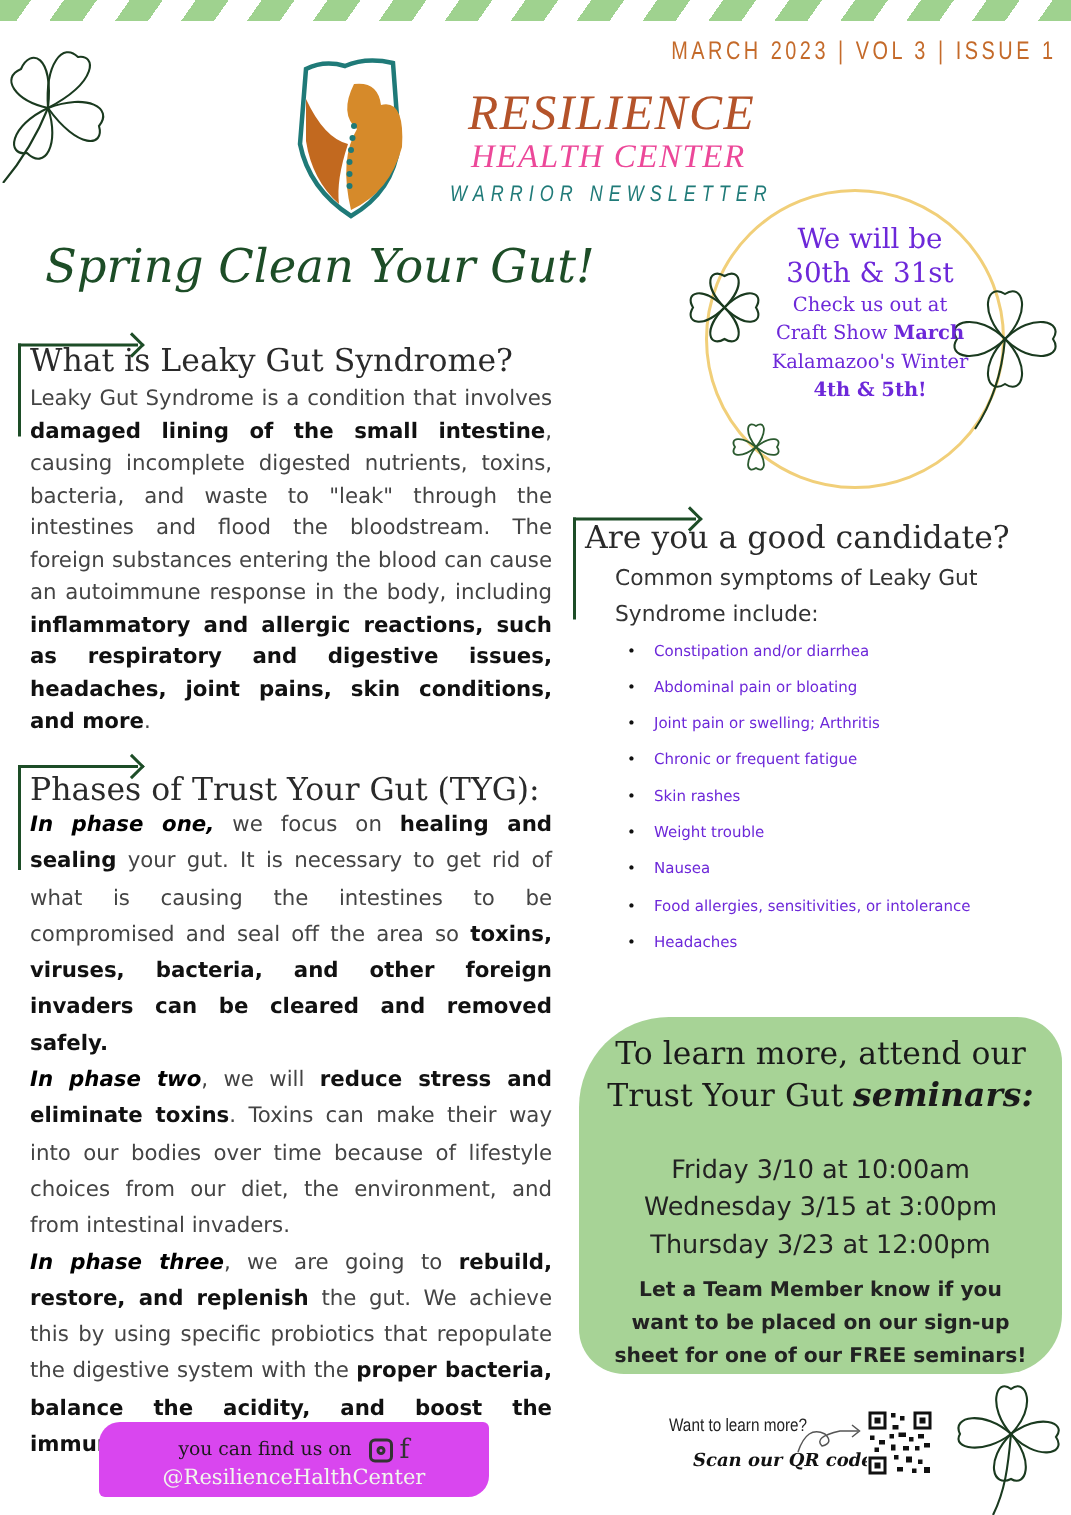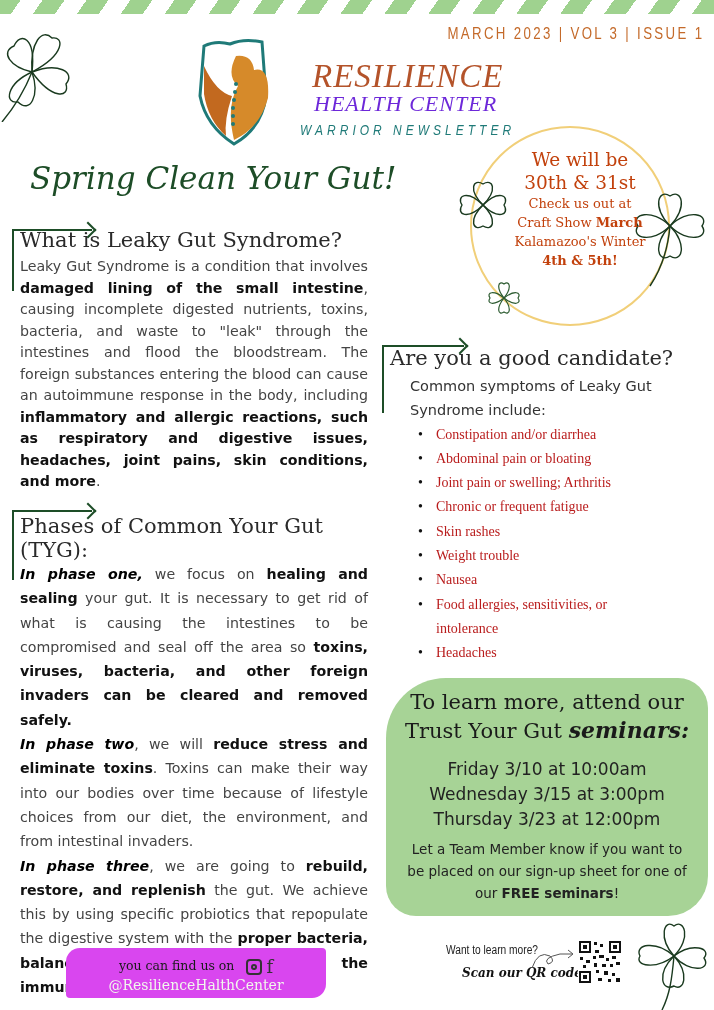--- a/index.html
+++ b/index.html
@@ -3,43 +3,43 @@
 <meta charset="utf-8">
 <style>
   * { box-sizing: border-box; margin: 0; padding: 0; }
   body { width: 714px; height: 1010px; background: #fff; position: relative; overflow: hidden; font-family: "DejaVu Sans", sans-serif; color: #333; }
   .stripe { position: absolute; top: 0; left: 0; width: 714px; height: 14px;
     background: repeating-linear-gradient(-55deg, #9fd28f 0 18px, #fff 18px 36px); }
   .issue { position: absolute; top: 24px; right: 10px; font-family: "Liberation Sans Narrow", "Liberation Sans", sans-serif; font-size: 17px; letter-spacing: 3px; color: #c46a2a; transform: scaleX(0.78); transform-origin: right; }
   .logo-shield { position: absolute; left: 196px; top: 36px; width: 78px; height: 112px; }
   .brand { position: absolute; left: 312px; top: 60px; font-style: italic; }
   .brand .b1 { font-family: "Liberation Serif", serif; font-size: 33px; color: #b4532a; letter-spacing: 1px; line-height: 33px; }
-  .brand .b2 { font-family: "Liberation Serif", serif; font-size: 22px; color: #6d28d9; letter-spacing: 1px; line-height: 22px; margin-left: 2px; }
+  .brand .b2 { font-family: "Liberation Serif", serif; font-size: 22px; color: #ec4899; letter-spacing: 1px; line-height: 22px; margin-left: 2px; }
   .brand .b3 { font-family: "Liberation Sans", sans-serif; font-size: 15px; color: #1f7a78; letter-spacing: 5px; margin-top: 6px; margin-left: -12px; transform: scaleX(0.8); transform-origin: left; }
   .script-title { position: absolute; left: 30px; top: 160px; font-family: "DejaVu Serif", serif; font-style: italic; font-size: 31px; color: #1d4d27; letter-spacing: 0px; }
   .h2 { font-family: "DejaVu Serif", serif; font-size: 21px; color: #2a2a2a; font-weight: normal; }
   .arrow-box { position: absolute; border-left: 2px solid #1d4d27; border-top: 2px solid #1d4d27; }
   .arrow-box::after { content: ""; position: absolute; right: -2px; top: -7px; width: 10px; height: 10px; border-right: 2px solid #1d4d27; border-top: 2px solid #1d4d27; transform: rotate(45deg); }
   .col-left { position: absolute; left: 20px; width: 348px; }
   .p { font-size: 14.2px; line-height: 21.5px; text-align: justify; color: #444; }
   .p b { color: #111; }
   .green-i { color: #000000; font-style: italic; font-weight: bold; }
   .phase { font-size: 14.2px; line-height: 24.3px; text-align: justify; color: #444; margin-bottom: 0; }
   .phase b { color: #111; }
   .social { position: absolute; left: 66px; top: 948px; width: 260px; height: 50px; background: #d946ef; border-radius: 14px 4px 14px 4px; text-align: center; }
   .social .s1 { font-family: "DejaVu Serif", serif; font-size: 12.5px; color: #1a1a1a; margin-top: 8px; }
   .social .s2 { font-family: "DejaVu Serif", serif; font-size: 14px; color: #f1f8ec; }
-  .closed { position: absolute; left: 500px; top: 148px; width: 160px; text-align: center; font-family: "DejaVu Serif", serif; color: #c2410c; }
+  .closed { position: absolute; left: 500px; top: 148px; width: 160px; text-align: center; font-family: "DejaVu Serif", serif; color: #6d28d9; }
   .closed .c1 { font-size: 18.5px; line-height: 23px; }
   .closed .c2 { font-size: 13px; line-height: 19px; }
   .ring { position: absolute; left: 470px; top: 126px; width: 200px; height: 200px; border: 2.5px solid #f1cf79; border-radius: 50%; }
   .col-right { position: absolute; left: 390px; top: 346px; width: 320px; }
   .sym-intro { font-size: 14.5px; line-height: 24.3px; color: #333; margin-left: 20px; }
   .sym-list { list-style: none; margin-left: 28px; }
-  .sym-list li { font-size: 14px; line-height: 24.3px; color: #b91c1c; position: relative; padding-left: 18px; width: 230px; font-family: Liberation Serif, serif; }
+  .sym-list li { font-size: 10px; line-height: 24.3px; color: #6d28d9; position: relative; padding-left: 18px; width: 230px; }
   .sym-list li::before { content: "•"; position: absolute; left: 0; color: #111; }
   .seminar { position: absolute; left: 386px; top: 678px; width: 322px; height: 238px; background: #a7d396; border-radius: 60px 30px 40px 30px; text-align: center; }
   .seminar .t1 { font-family: "DejaVu Serif", serif; font-size: 21px; color: #1a1a1a; line-height: 28px; margin-top: 10px; }
   .seminar .script { font-family: "DejaVu Serif", serif; font-style: italic; font-weight: bold; font-size: 22px; }
   .seminar .d { font-size: 17px; line-height: 25px; color: #222; }
   .seminar .note { font-size: 13.5px; line-height: 22px; color: #222; margin-top: 6px; }
   .qr-text { position: absolute; left: 446px; top: 943px; font-family: "Liberation Sans", sans-serif; font-size: 12px; color: #222; transform: scaleX(0.85); transform-origin: left; }
   .qr-text2 { position: absolute; left: 462px; top: 966px; font-family: "DejaVu Serif", serif; font-style: italic; font-weight: bold; font-size: 12px; color: #111; }
   .qr { position: absolute; left: 578px; top: 940px; width: 44px; height: 44px; }
 </style>
@@ -84,21 +84,21 @@
 <div class="arrow-box" style="left:12px;top:229px;width:80px;height:62px;"></div>
 <div class="col-left" style="top:228px;">
   <div class="h2">What is Leaky Gut Syndrome?</div>
   <p class="p" style="margin-top:4px;">
     <span>Leaky Gut Syndrome is a condition that involves </span><b>damaged lining of the small intestine</b><span>, causing incomplete digested nutrients, toxins, bacteria, and waste to "leak" through the intestines and flood the bloodstream. The foreign substances entering the blood can cause an autoimmune response in the body, including </span><b>inflammatory and allergic reactions, such as respiratory and digestive issues, headaches, joint pains, skin conditions, and more</b><span>.</span>
   </p>
 </div>
 
 <div class="arrow-box" style="left:12px;top:510px;width:80px;height:70px;"></div>
 <div class="col-left" style="top:514px;">
-  <div class="h2">Phases of Common Your Gut (TYG):</div>
+  <div class="h2">Phases of Trust Your Gut (TYG):</div>
   <p class="phase">
     <span class="green-i">In phase one,</span><span> we focus on </span><b>healing and sealing</b><span> your gut. It is necessary to get rid of what is causing the intestines to be compromised and seal off the area so </span><b>toxins, viruses, bacteria, and other foreign invaders can be cleared and removed safely.</b>
   </p>
   <p class="phase">
     <span class="green-i">In phase two</span><span>, we will </span><b>reduce stress and eliminate toxins</b><span>. Toxins can make their way into our bodies over time because of lifestyle choices from our diet, the environment, and from intestinal invaders.</span>
   </p>
   <p class="phase">
     <span class="green-i">In phase three</span><span>, we are going to </span><b>rebuild, restore, and replenish</b><span> the gut. We achieve this by using specific probiotics that repopulate the digestive system with the </span><b>proper bacteria, balance the acidity, and boost the immunity of the body</b><span>.</span>
   </p>
 </div>
@@ -159,26 +159,26 @@
     <li>Skin rashes</li>
     <li>Weight trouble</li>
     <li>Nausea</li>
     <li>Food allergies, sensitivities, or intolerance</li>
     <li>Headaches</li>
   </ul>
 </div>
 
 <div class="seminar">
   <div class="t1"><span>To learn more, attend our</span><br><span>Trust Your Gut </span><span class="script">seminars:</span></div>
-  <div style="margin-top:12px;">
+  <div style="margin-top:24px;">
     <div class="d">Friday 3/10 at 10:00am</div>
     <div class="d">Wednesday 3/15 at 3:00pm</div>
     <div class="d">Thursday 3/23 at 12:00pm</div>
   </div>
-  <div class="note" style="padding:0 20px;"><span>Let a Team Member know if you want to be placed on our sign-up sheet for one of our </span><b>FREE seminars</b><span>!</span></div>
+  <div class="note" style="padding:0 20px;font-weight:bold;"><span>Let a Team Member know if you want to be placed on our sign-up sheet for one of our </span><b>FREE seminars</b><span>!</span></div>
 </div>
 
 <div class="qr-text">Want to learn more?</div>
 <div class="qr-text2">Scan our QR code</div>
 <svg style="position:absolute;left:530px;top:946px" width="46" height="24" viewBox="0 0 46 24">
     <path d="M2 22 Q8 4 20 10 Q26 16 18 18 Q12 12 30 8 L42 8" fill="none" stroke="#555" stroke-width="1"></path>
     <path d="M38 4 L43 8 L38 12" fill="none" stroke="#555" stroke-width="1"></path>
   </svg>
 <svg class="qr" viewBox="0 0 44 44">
   <rect width="44" height="44" fill="#fff"></rect>

